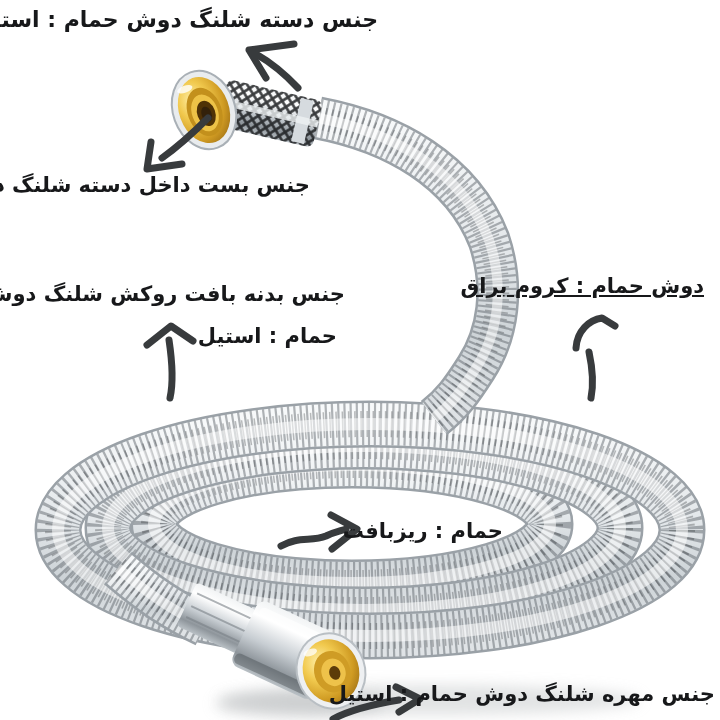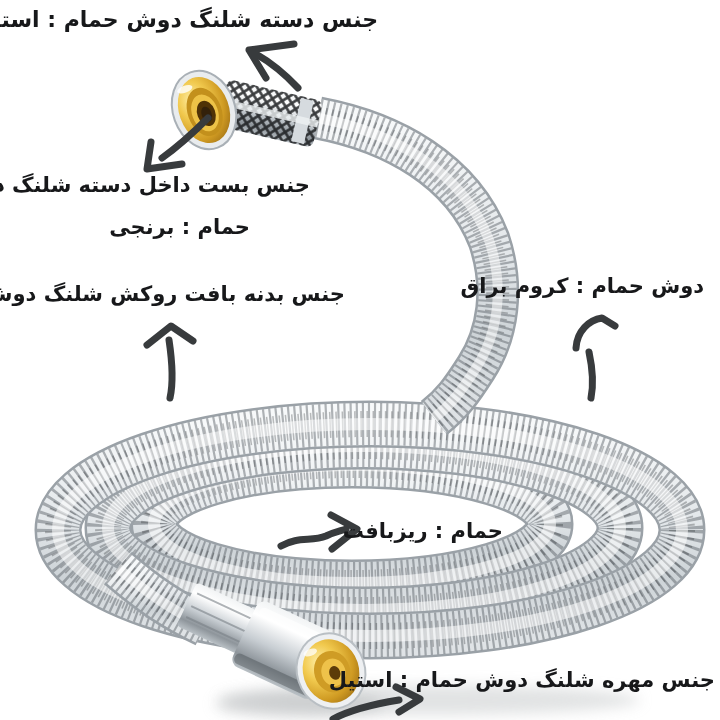--- a/index.html
+++ b/index.html
@@ -173,22 +173,22 @@
       <g class="arrow">
         <path d="M 333 719 C 352 709 374 704 399 700"></path>
         <path d="M 396 687 L 420 699 L 399 712"></path>
       </g>
     </g>
   </svg>
 
   <div class="ann-line" style="right:342px;top:6px;font-size:22px;">جنس دسته شلنگ دوش حمام : استیل</div>
 
   <div class="ann-line" style="right:410px;top:172px;">جنس بست داخل دسته شلنگ دوش</div>
-  <div class="ann-line" style="right:470px;top:214px;">حمام : برنجی</div>
 
   <div class="ann-line" style="right:375px;top:281px;">جنس بدنه بافت روکش شلنگ دوش</div>
+  <div class="ann-line" style="right:383px;top:323px;">حمام : استیل</div>
 
-  <div class="ann-line" style="right:16px;top:273px;">دوش حمام : کروم براق</div>
+  <div class="ann-line" style="right:16px;top:273px;text-decoration:underline;">دوش حمام : کروم براق</div>
 
   <div class="ann-line" style="right:217px;top:518px;margin-left:48px;">حمام : ریزبافت</div>
 
-  <div class="ann-line" style="right:5px;top:667px;margin-left:20px;">جنس مهره شلنگ دوش حمام : استیل</div>
+  <div class="ann-line" style="right:5px;top:681px;margin-left:20px;">جنس مهره شلنگ دوش حمام : استیل</div>
 </div>
 
 </body></html>

